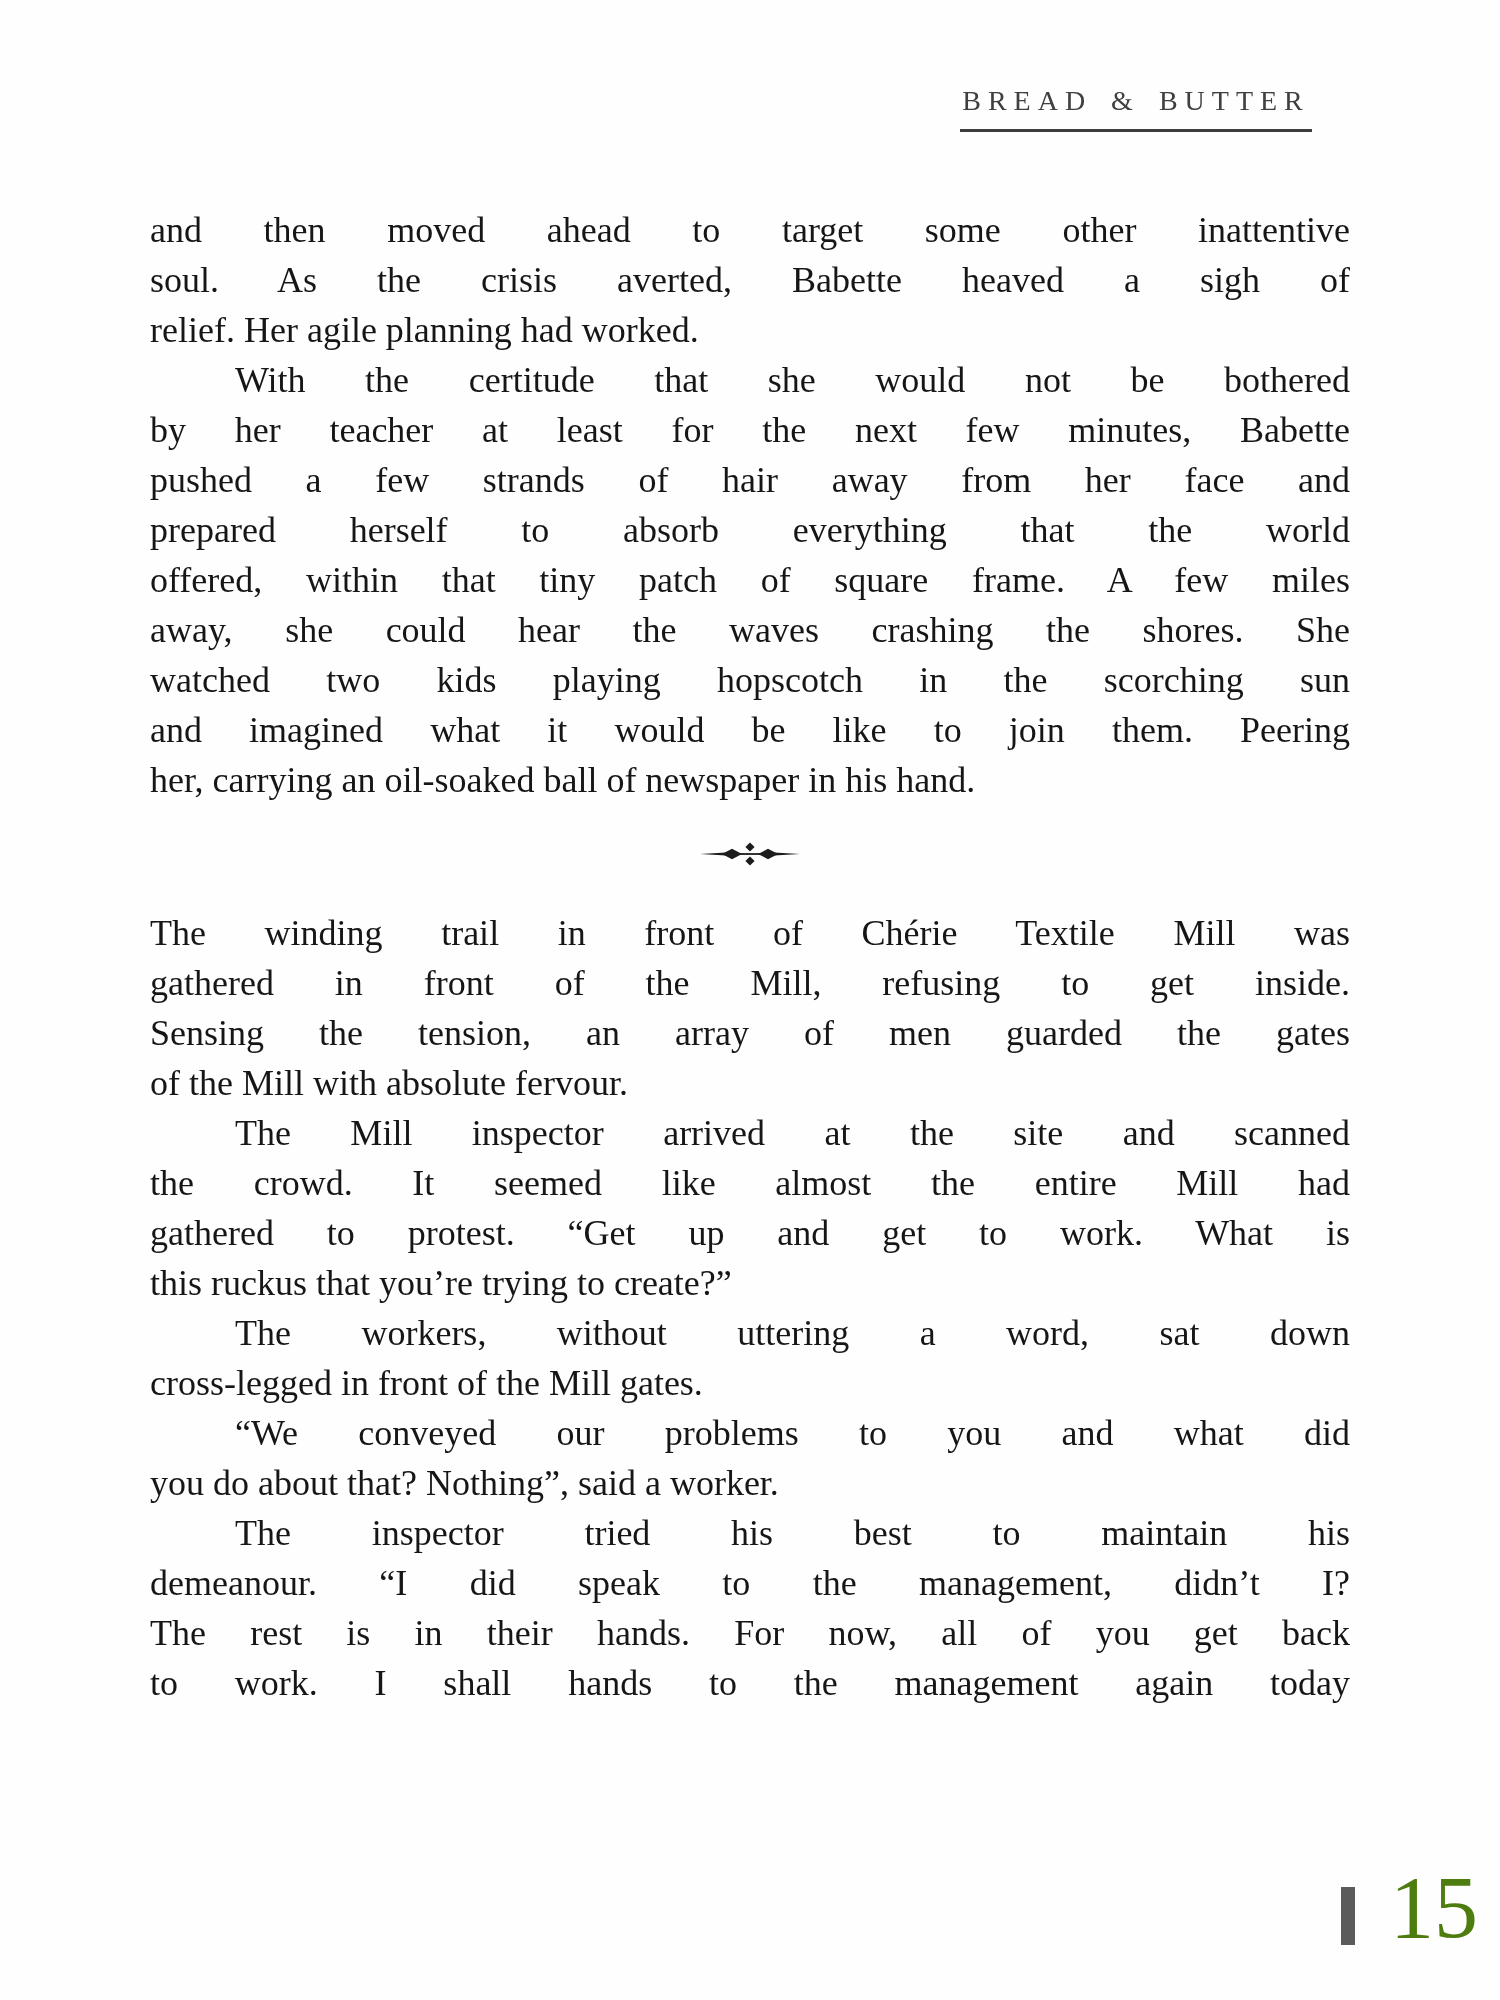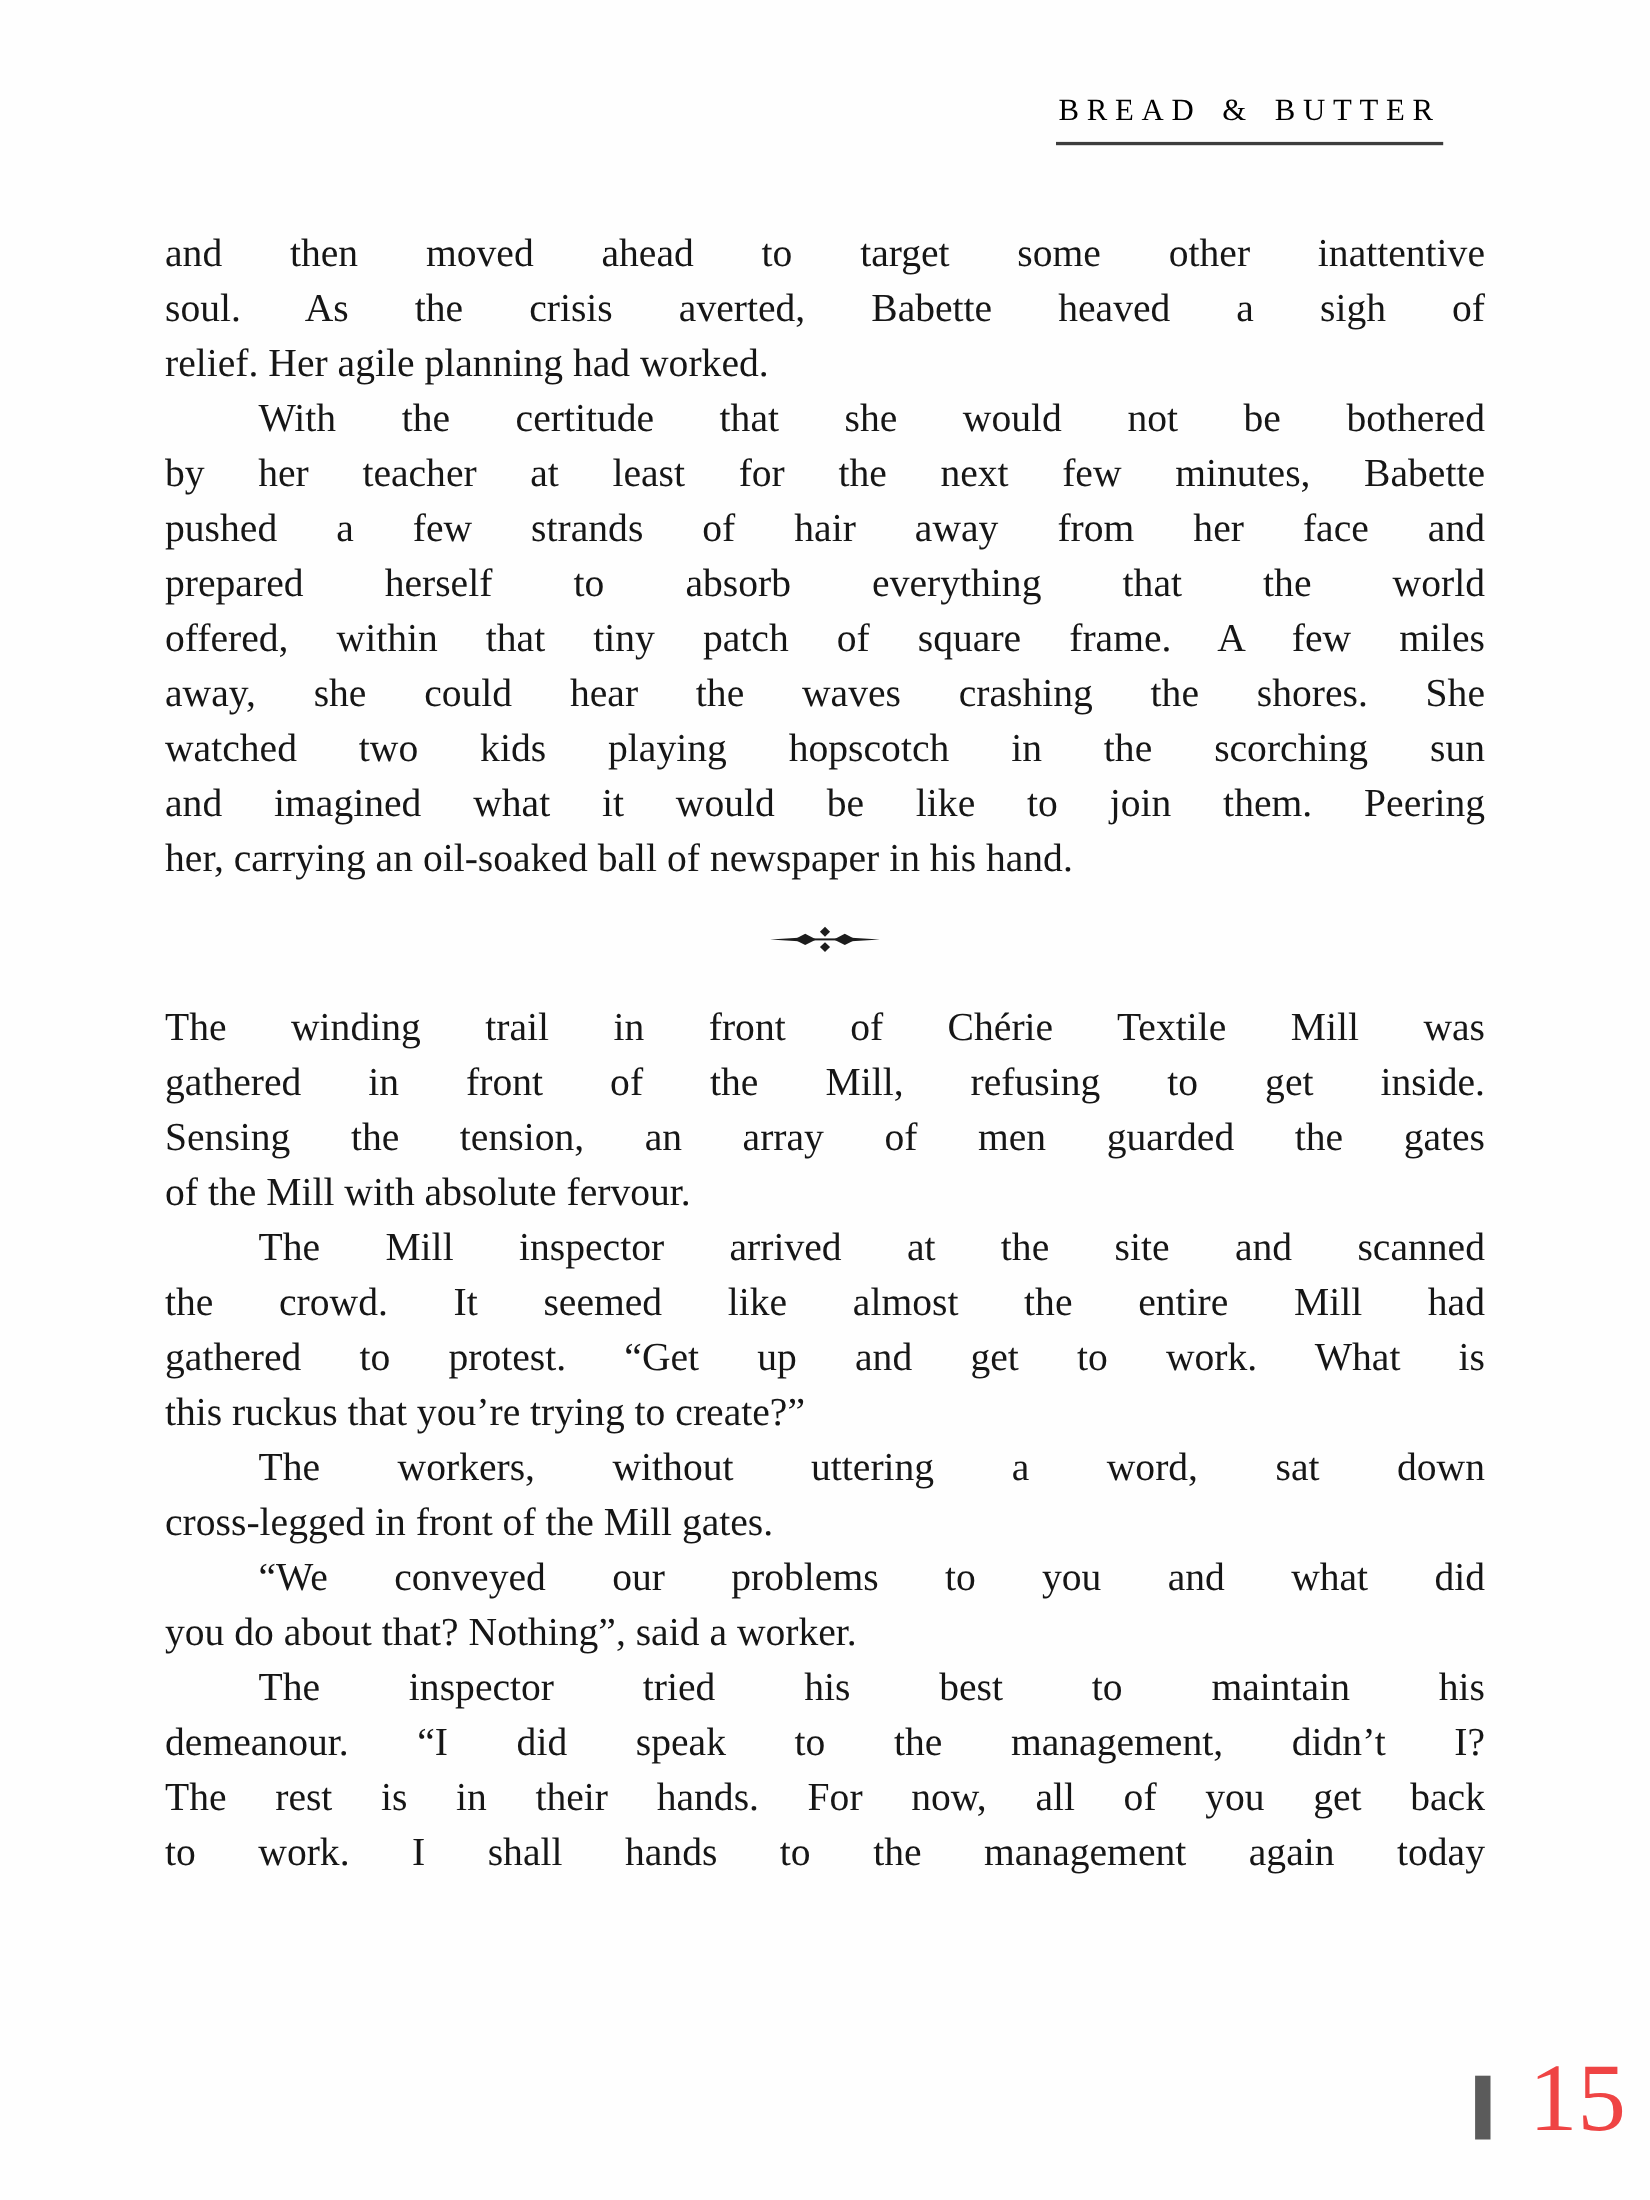--- a/index.html
+++ b/index.html
@@ -21,21 +21,21 @@
     top: 84px;
     left: 960px;
     width: 352px;
     text-align: center;
     font-size: 28px;
     line-height: 34px;
     letter-spacing: 7px;
     word-spacing: 5px;
     padding-bottom: 11px;
     border-bottom: 3px solid #3d3d3d;
-    color: #000000;
+    color: #404040;
     white-space: nowrap;
   }
   .text-column {
     position: absolute;
     top: 205px;
     left: 150px;
     width: 1200px;
     font-size: 36px;
     line-height: 50px;
   }
@@ -66,21 +66,21 @@
     width: 14px;
     height: 58px;
     background: #5b5b5b;
   }
   .page-number {
     position: absolute;
     left: 1390px;
     top: 1864px;
     font-size: 88px;
     line-height: 88px;
-    color: #ef4444;
+    color: #4d7c0f;
   }
 </style>
 </head>
 <body>
 
 <div class="book-page">
 
   <div class="running-header">BREAD &amp; BUTTER</div>
 
   <div class="text-column">

